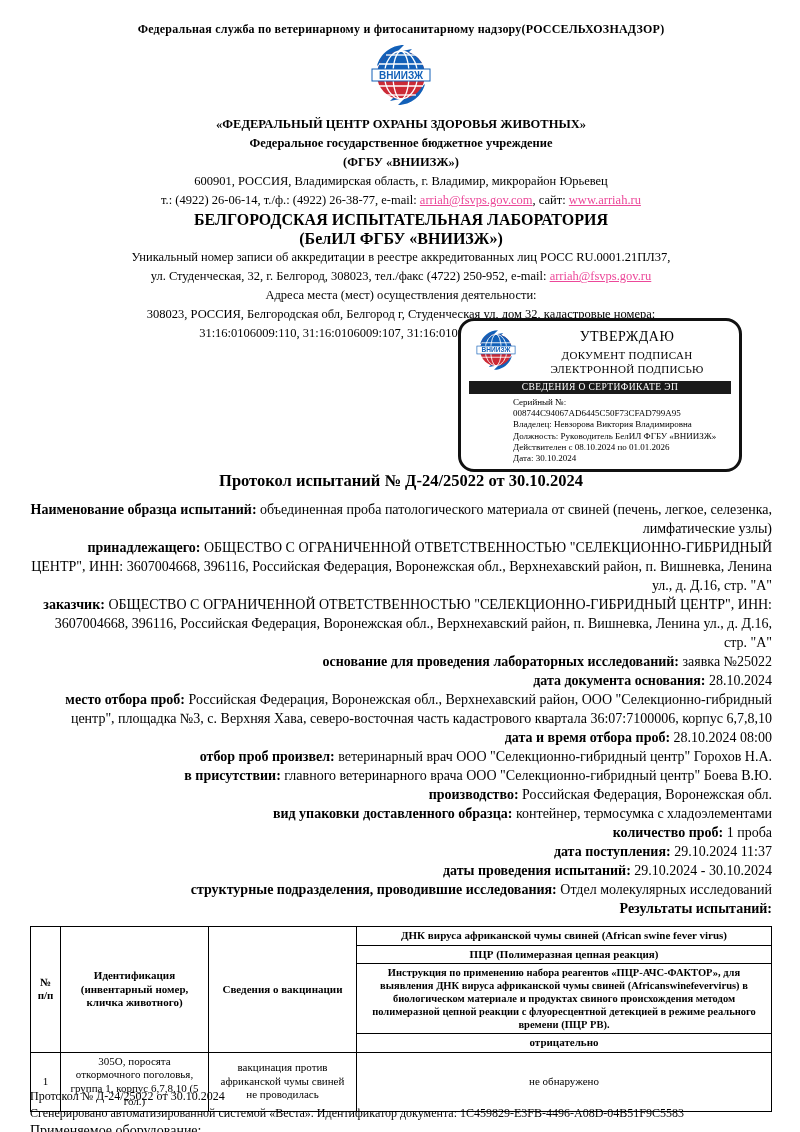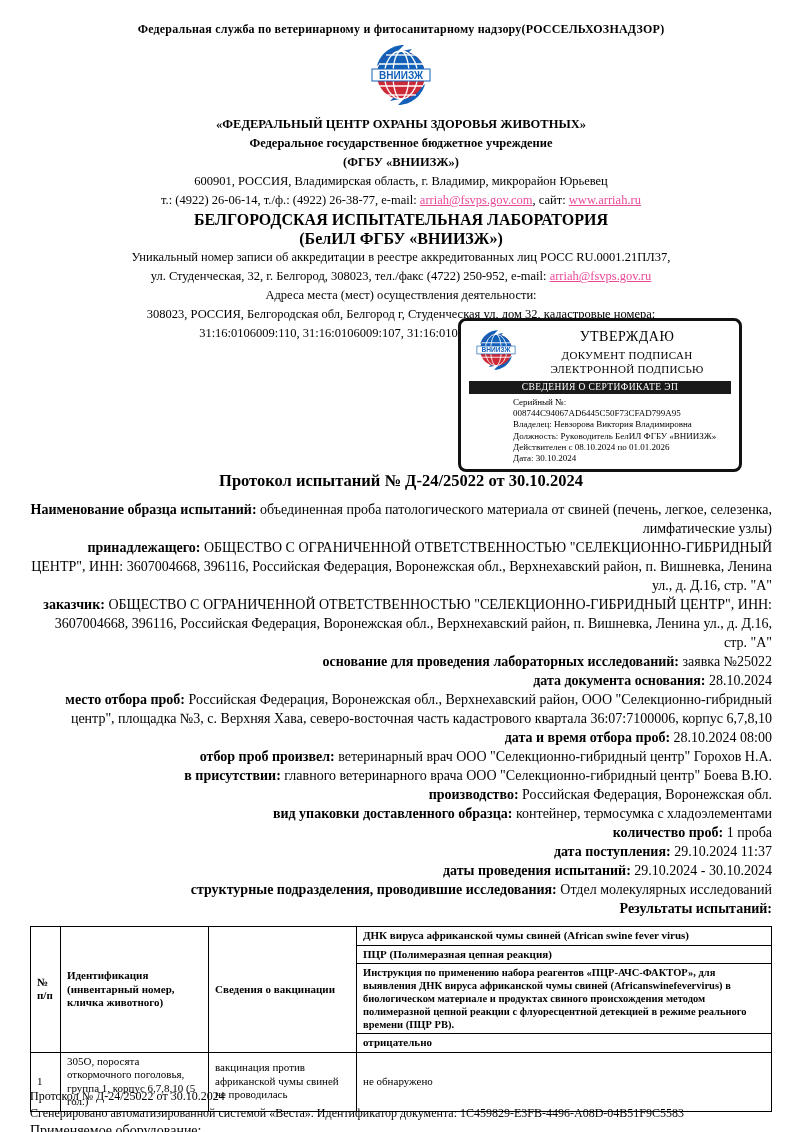--- a/index.html
+++ b/index.html
@@ -18,36 +18,36 @@
   .hline.lab { font-size:16px; }
   a.link { color:#ec4899; text-decoration:underline; }
   .title { font-size:16.5px; font-weight:bold; text-align:center; margin-top:128px; }
   .fields { margin-top:9px; }
   .field { font-size:14px; line-height:19px; text-align:right; }
   .field b { font-weight:bold; }
 
   
   .stamp {
     position:absolute; left:458px; top:318px; width:284px;
-    border:3px solid #111; border-radius:8px; background:#fff;
+    border:3px solid #111; border-radius:16px; background:#fff;
     padding:6px 8px 5px 8px;
   }
   .stamp-top { display:flex; align-items:center; }
   .stamp-titles { flex:1; text-align:center; }
   .stamp-approve { font-size:14px; line-height:16px; letter-spacing:.5px; }
   .stamp-signed { font-size:11px; line-height:14px; letter-spacing:.3px; margin-top:3px; }
   .stamp-bar { background:#1a1a1a; color:#fff; font-size:9.5px; line-height:13px;
     text-align:center; margin-top:4px; letter-spacing:.4px; }
   .stamp-lines { margin-top:3px; font-size:9px; line-height:11.2px;margin-left:44px; }
 
   
   table { border-collapse:collapse; width:100%; table-layout:fixed; }
   table, td { border:1px solid #000; }
   .results { margin-top:8px; }
-  .results td { padding:2px 6px; vertical-align:middle; text-align:left; font-size:11px; line-height:13.5px; }
+  .results td { padding:2px 6px; vertical-align:middle; text-align:center; font-size:11px; line-height:13.5px; }
   .results .hd { font-weight:bold; }
   .results .desc { font-size:10.5px; line-height:13px; }
   .col-num { width:30px; }
   .col-id { width:148px; }
   .col-vac { width:148px; }
   .results .datarow td { height:54px; }
 
   
   .equip-label { font-size:14px; margin-top:11px; }
 

